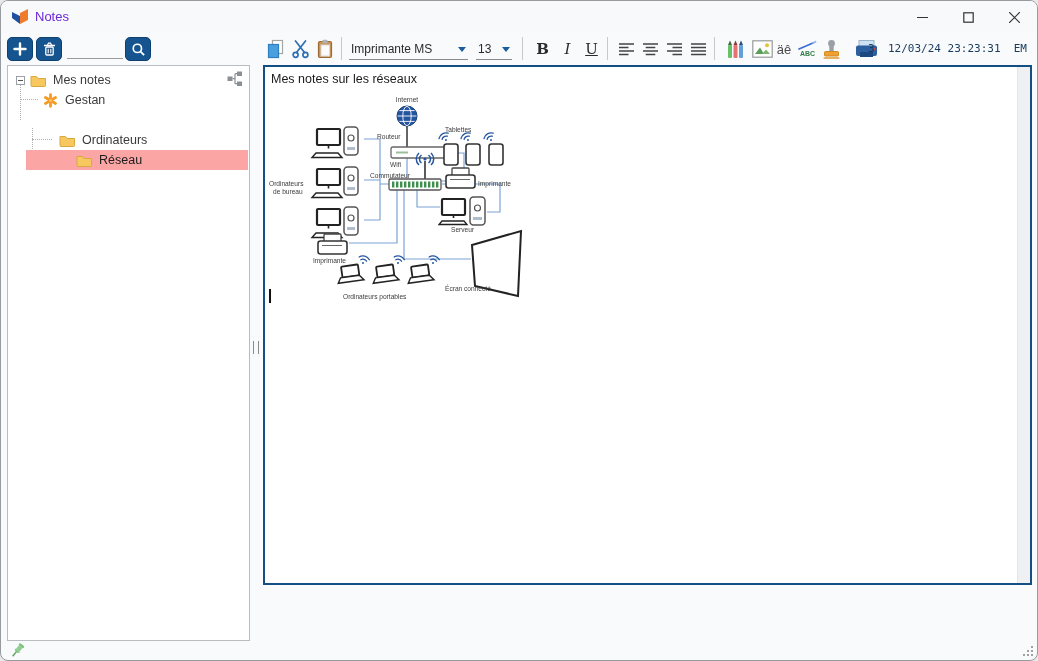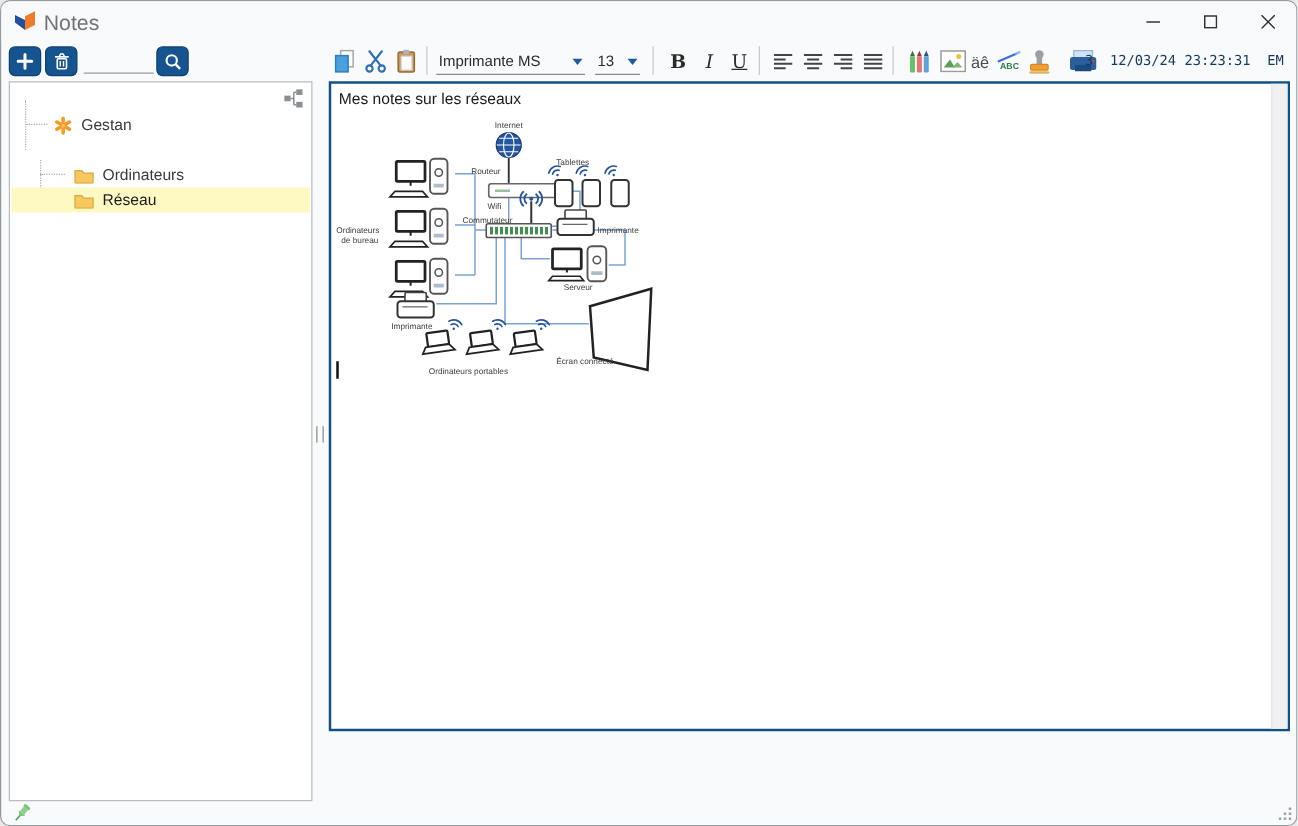--- a/index.html
+++ b/index.html
@@ -3,39 +3,39 @@
 <meta charset="utf-8">
 <style>
   * { margin:0; padding:0; box-sizing:border-box; }
   html,body { width:1038px; height:661px; background:#e9e9e9; font-family:"Liberation Sans",sans-serif; }
   .stage { position:relative; width:1038px; height:661px; }
   .window { position:absolute; inset:0; background:#f9fafb; border:1px solid #979ba0; border-radius:8px; overflow:hidden; }
 
   
   .titlebar { position:absolute; left:0; top:0; right:0; height:32px; background:#f8f9fa; }
   .app-logo { position:absolute; left:10px; top:7px; width:18px; height:18px; }
-  .win-title { position:absolute; left:34px; top:8px; font-size:17px; color:#737373; }
+  .win-title { position:absolute; left:34px; top:8px; font-size:13px; color:#6d28d9; }
   .win-controls { position:absolute; right:0; top:0; height:32px; display:flex; }
   .win-btn { width:46px; height:32px; display:flex; align-items:center; justify-content:center; }
 
   
   .btn-blue { position:absolute; width:26px; height:24px; background:#15548e; border:1px solid #0f4070; border-radius:5px; display:flex; align-items:center; justify-content:center; color:#fff; }
   .search-input { position:absolute; left:66px; top:42px; width:56px; height:16px; border:none; border-bottom:1px solid #9a9a9a; background:transparent; font-size:11px; outline:none; }
   .fmt { position:absolute; top:36px; height:24px; display:flex; align-items:center; justify-content:center; background:transparent; border:none; }
   .sep { position:absolute; top:36px; width:1px; height:23px; background:#c7cacd; }
   .ddl { position:absolute; top:38px; height:21px; border-bottom:1px solid #8a8a8a; display:flex; align-items:center; font-size:12px; color:#2b2b2b; padding:0 2px; }
   .tri { width:0; height:0; border-left:4px solid transparent; border-right:4px solid transparent; border-top:5px solid #1b5c9e; margin-left:auto; }
   .biu { font-family:"DejaVu Serif",serif; font-size:15px; color:#2b2b2b; width:23px; }
   .alineas svg { display:block; }
   .status-info { position:absolute; right:10px; top:41px; width:200px; text-align:right; font-family:"DejaVu Sans Mono",monospace; font-size:11px; color:#173a5e; white-space:pre; }
 
   
   .tree-panel { position:absolute; left:6px; top:64px; width:243px; height:576px; background:#fff; border:1px solid #b9bcc0; }
   .tree-row { position:absolute; left:1px; right:1px; height:20px; display:flex; align-items:center; font-size:12.5px; color:#3a3a3a; }
-  .tree-row.selected { background:#fef9c3; color:#1d1d1d; }
+  .tree-row.selected { background:#fca5a5; color:#1d1d1d;margin-left:17px; }
   .expander { width:9px; height:9px; background:#fff; border:1px solid #9aa0a6; position:relative; flex:none; }
   .expander::after { content:""; position:absolute; left:1px; right:1px; top:3px; height:1px; background:#555; }
   .dotline { position:absolute; border-left:1px dotted #b0b0b0; width:0; }
   .dotline-h { position:absolute; border-top:1px dotted #b0b0b0; height:0; }
   .tree-hier-btn { position:absolute; right:6px; top:5px; width:16px; height:16px; }
 
   
   .editor { position:absolute; left:262px; top:64px; width:769px; height:520px; background:#fff; border:2px solid #134f85; }
   .scrolltrack { position:absolute; right:0; top:0; bottom:0; width:13px; background:#eef0f2; border-left:1px solid #e3e5e7; }
   .note-line1 { position:absolute; left:6px; top:5px; font-size:12.5px; color:#1a1a1a; }
@@ -202,20 +202,28 @@
   </button>
   <div class="status-info">3  12/03/24 23:23:31  EM</div>
 
   <div class="tree-panel">
     <div class="dotline" style="left:12px; top:14px; height:40px;"></div>
     <div class="dotline-h" style="left:12px; top:33px; width:18px;"></div>
     <div class="dotline" style="left:24px; top:62px; height:31px;"></div>
     <div class="dotline-h" style="left:24px; top:73px; width:20px;"></div>
     <div class="dotline-h" style="left:24px; top:93px; width:20px;"></div>
 
+    <div class="tree-row" style="top:4px;">
+      <span style="width:7px;"></span>
+          <span class="expander"></span>
+      <svg width="17" height="13" viewBox="0 0 17 13" style="margin-left:5px; flex:none;">
+        <path d="M1,2.5 h5.5 l1.6,2 h7.4 v7 a1,1 0 0 1 -1,1 h-12.5 a1,1 0 0 1 -1,-1 z" fill="#f6c85f" stroke="#d8a93f"></path>
+      </svg>
+      <span style="margin-left:6px;">Mes notes</span>
+    </div>
     <div class="tree-row" style="top:24px;">
       <span style="width:34px;"></span>
       <svg width="15" height="15" viewBox="0 0 16 16" style="flex:none;">
         <g stroke="#f59a23" stroke-width="3" stroke-linecap="round">
           <line x1="8" y1="1.8" x2="8" y2="14.2"></line>
               <line x1="2.6" y1="4.9" x2="13.4" y2="11.1"></line>
               <line x1="2.6" y1="11.1" x2="13.4" y2="4.9"></line>
         </g>
         <circle cx="8" cy="8" r="1.6" fill="#fbc36b"></circle>
       </svg>

